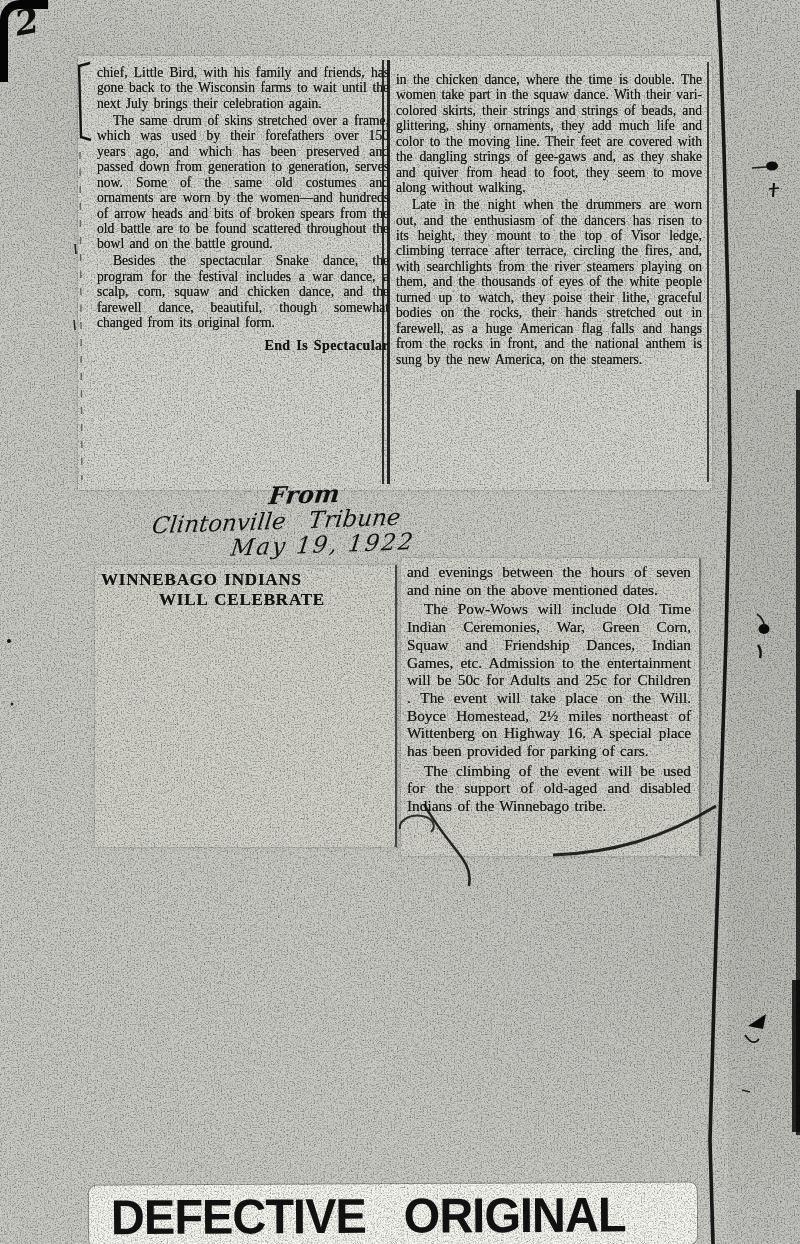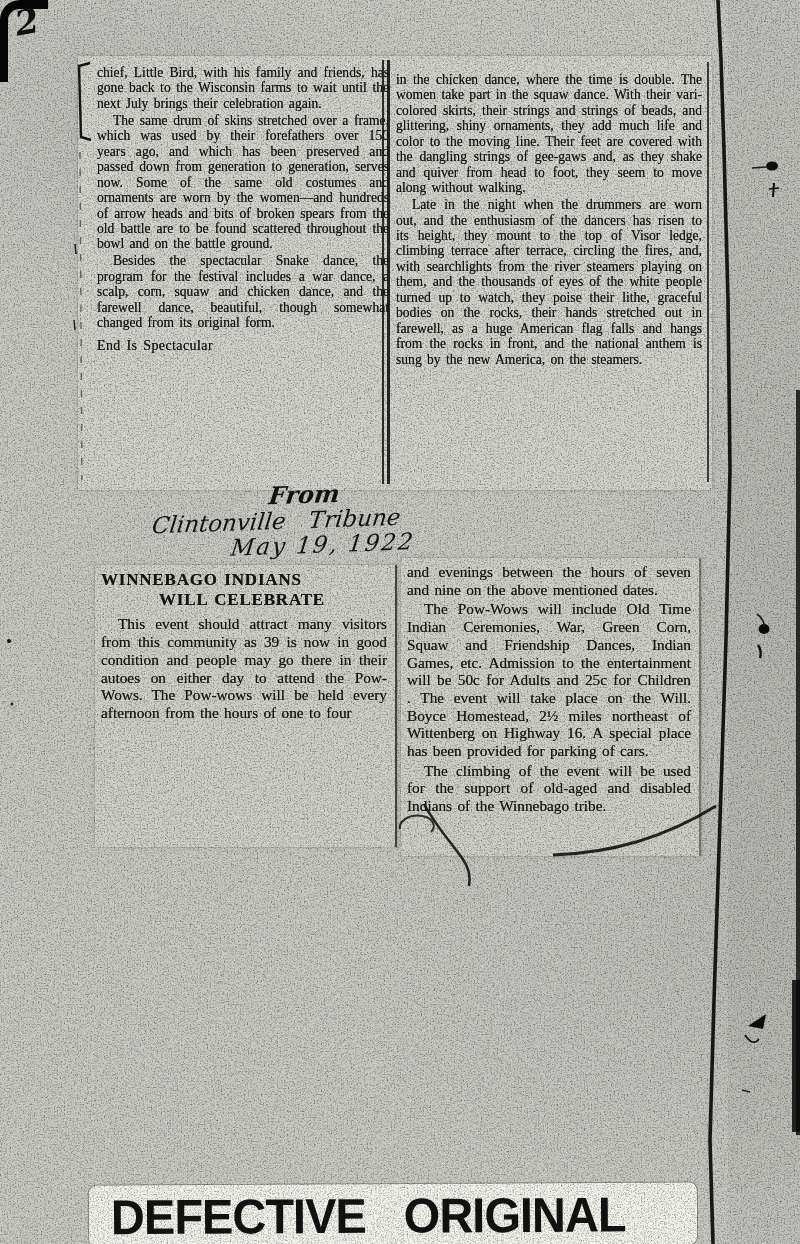--- a/index.html
+++ b/index.html
@@ -27,21 +27,21 @@
   #clip1 { left:78px; top:56px; width:634px; height:434px; }
   #clip1 .colL { position:absolute; left:11px; top:9px; width:292px;margin-left:8px; }
   #clip1 .colR { position:absolute; left:318px; top:16px; width:306px; }
   #clip1 .textcol { font-size:13.6px; line-height:15.45px; text-align:justify;
     word-spacing:0.14em; text-shadow:0 0 0.5px rgba(0,0,0,0.65); }
   .divider1 { position:absolute; left:304px; top:4px; width:8px; height:424px;
     border-left:2px solid #1a1a1a; border-right:3px solid #101010; box-sizing:border-box; opacity:.88; }
   .rule-r1 { position:absolute; right:3px; top:6px; width:2px; height:420px; background:#181818; opacity:.8; }
   .textcol p { margin:0 0 1.5px 0; text-indent:16px; }
   .flush-first p:first-child { text-indent:0; }
-  .subhead { text-align:left; font-weight:normal; font-size:14px;
+  .subhead { text-align:right; font-weight:bold; font-size:14px;
     letter-spacing:.4px; margin:7px 0 6px 0; text-indent:0 !important; }
   
   .hand { position:absolute; left:152px; top:480px; width:310px; z-index:2;
     font-family:"DejaVu Serif",serif; font-style:italic; color:#121212;
     transform:rotate(-2deg); }
   .hand .l { transform:skewX(-9deg); }
   .hand .l1 { margin-left:118px; font-size:24px; font-weight:bold; }
   .hand .l2 { font-size:23px; word-spacing:16px; margin-top:-2px; }
   .hand .l3 { margin-left:78px; font-size:23px; letter-spacing:2px; margin-top:-1px; }
   
@@ -103,21 +103,20 @@
     <div class="l l1">From</div>
     <div class="l l2">Clintonville Tribune</div>
     <div class="l l3">May 19, 1922</div>
   </div>
 
   <div class="clip" id="clip2L">
     <div class="clip2text">
       <div class="headline1">WINNEBAGO INDIANS</div>
       <div class="headline2">WILL CELEBRATE</div>
       <div>
-          <p>This event should attract many visitors from this community  as 39  is now in good condition and people may go there in  their autoes  on  either day to attend the Pow-Wows.   The Pow-wows will be  held every  afternoon from the hours of  one to four</p>
         </div>
     </div>
   </div>
   <div class="clip" id="clip2R">
     <div class="clip2text flush-first">
       <div class="flush-first">
           <p>and evenings between  the hours  of seven and nine on the above mentioned dates.</p>
           <p>The Pow-Wows will  include Old Time Indian Ceremonies, War, Green Corn, Squaw and Friendship Dances, Indian Games, etc.  Admission to the entertainment will be 50c for Adults and 25c for Children . The event will take place on the  Will. Boyce Homestead, 2½ miles northeast of Wittenberg on Highway 16.  A special place has been provided for parking of cars.</p>
           <p>The climbing of the event will be used for the support of  old-aged  and disabled Indians  of  the  Winnebago tribe.</p>
         </div>

